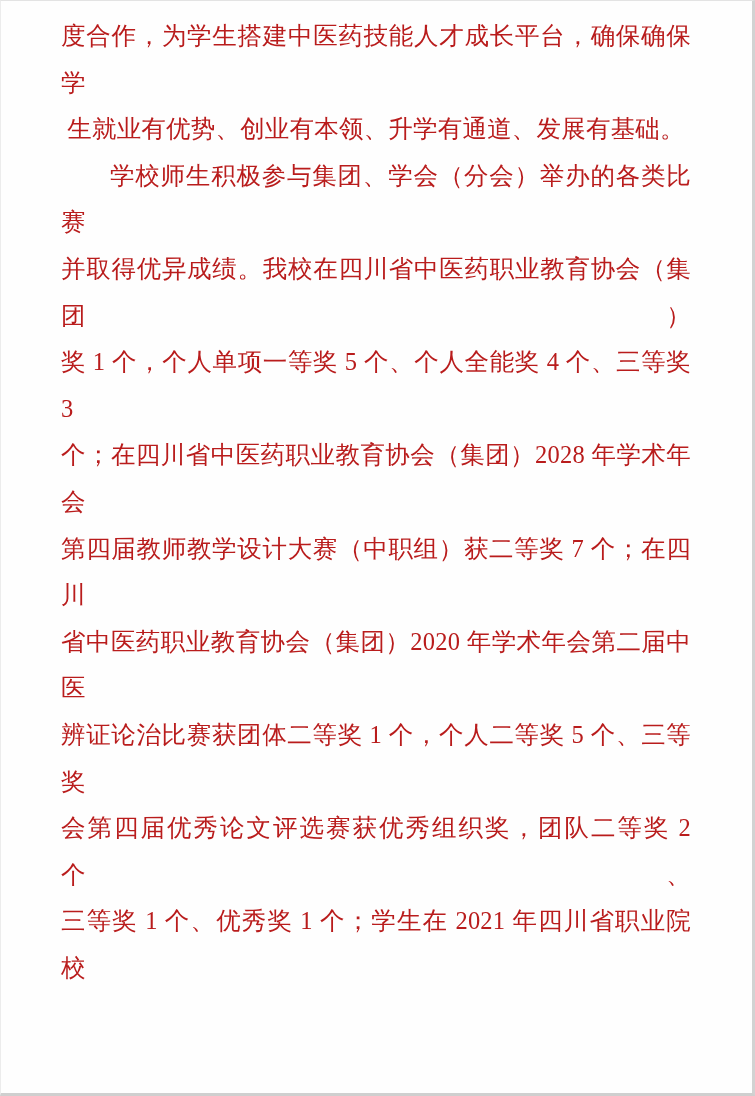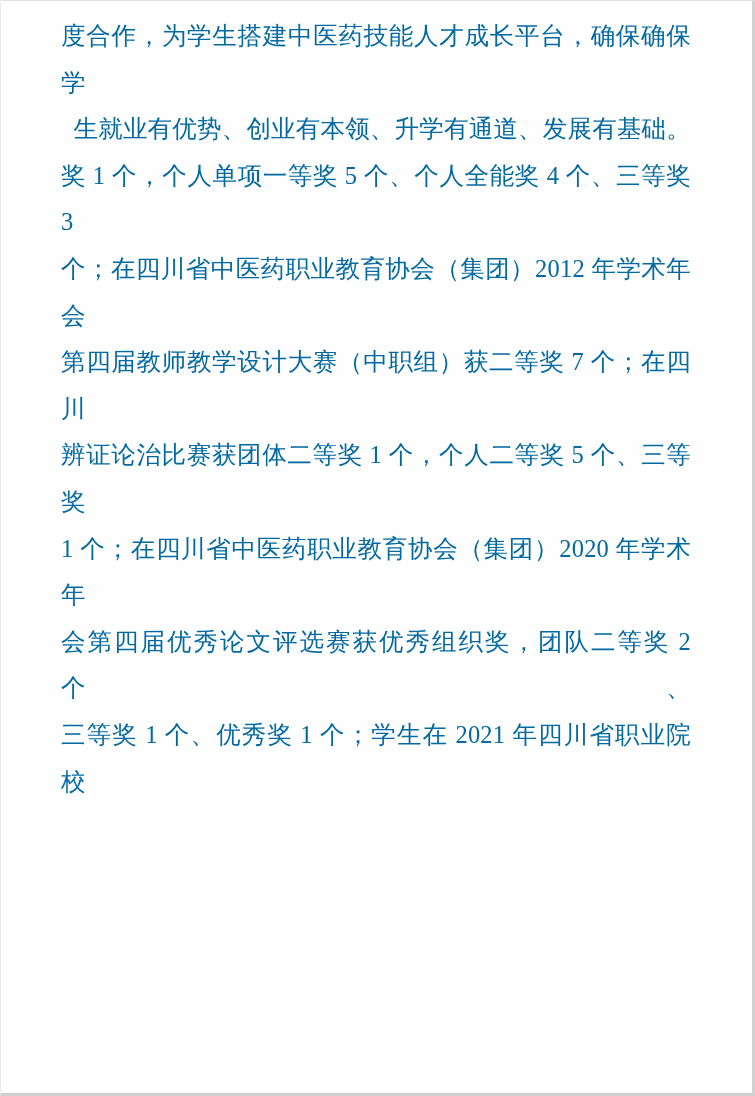--- a/index.html
+++ b/index.html
@@ -12,53 +12,55 @@
     width: 755px;
     height: 1096px;
     box-sizing: border-box;
     background: #fefefe;
     border-top: 1px solid #e3e3e3;
     border-left: 1px solid #ececec;
     border-right: 3px solid #d2d2d2;
     border-bottom: 3px solid #cfcfcf;
     overflow: hidden;
     font-family: "Liberation Serif", "DejaVu Serif", serif;
-    color: #0369a1;
+    color: #b91c1c;
   }
   .text-block {
     position: absolute;
     top: 12px;
     left: 60px;
     width: 630px;
   }
   .line {
     font-size: 24.5px;
     line-height: 46.6px;
     white-space: nowrap;
     letter-spacing: 0.2px;
-    text-align: right;
+    text-align: center;
   }
   .line.justify {
     white-space: normal;
     text-align: justify;
     text-align-last: justify;
     text-justify: inter-character;
   }
   .line.indent {
     text-indent: 2em;
   }
 </style>
 </head>
 <body>
 
 <div class="page">
   <div class="text-block" id="text-block">
       <div class="line justify">度合作，为学生搭建中医药技能人才成长平台，确保确保学</div>
       <div class="line">生就业有优势、创业有本领、升学有通道、发展有基础。</div>
+      <div class="line indent justify">学校师生积极参与集团、学会（分会）举办的各类比赛</div>
+      <div class="line justify">并取得优异成绩。我校在四川省中医药职业教育协会（集团）</div>
       <div class="line justify">奖 1 个，个人单项一等奖 5 个、个人全能奖 4 个、三等奖 3</div>
-      <div class="line justify">个；在四川省中医药职业教育协会（集团）2012 年学术年会</div>
+      <div class="line justify">个；在四川省中医药职业教育协会（集团）2028 年学术年会</div>
       <div class="line justify">第四届教师教学设计大赛（中职组）获二等奖 7 个；在四川</div>
+      <div class="line justify">省中医药职业教育协会（集团）2020 年学术年会第二届中医</div>
       <div class="line justify">辨证论治比赛获团体二等奖 1 个，个人二等奖 5 个、三等奖</div>
-      <div class="line justify">1 个；在四川省中医药职业教育协会（集团）2020 年学术年</div>
       <div class="line justify">会第四届优秀论文评选赛获优秀组织奖，团队二等奖 2 个、</div>
       <div class="line justify">三等奖 1 个、优秀奖 1 个；学生在 2021 年四川省职业院校</div>
     </div>
 </div>
 
 </body></html>

